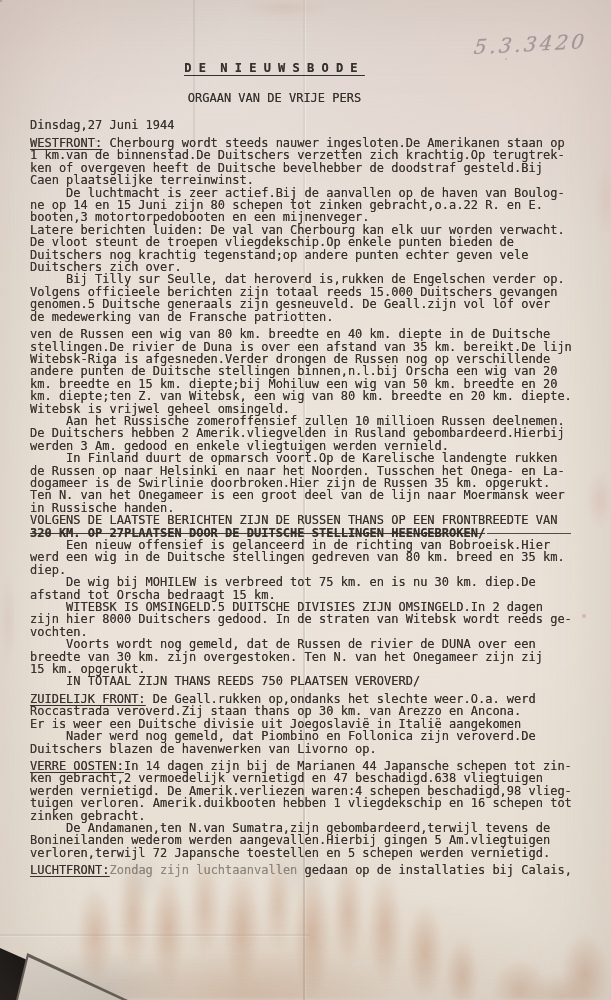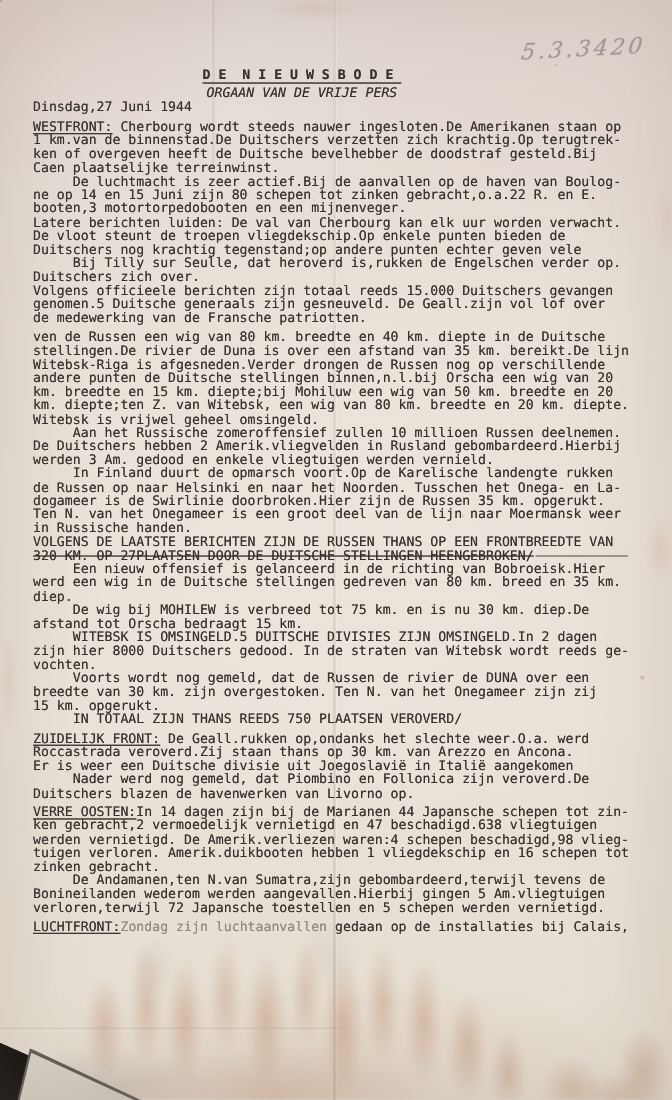--- a/index.html
+++ b/index.html
@@ -54,27 +54,27 @@
     clip-path:polygon(0 0,100% 100%,0 100%);}
   .corner-fold-edge{position:absolute;left:16px;bottom:0;width:112px;height:47px;background:#5f5952;
     clip-path:polygon(10% 0,100% 100%,0 100%);}
   .corner-fold{position:absolute;left:18px;bottom:0;width:104px;height:43px;
     background:linear-gradient(135deg,#ddd7ce,#cdc6bd);clip-path:polygon(10% 0,100% 100%,0 100%);}
 
   .content{position:absolute;inset:0;padding:60px 18px 0 30px;color:#35302b;
     font-size:12px;line-height:12.4px;text-shadow:0 0 .6px rgba(53,48,43,.65);}
   .m-title{display:block;width:fit-content;margin:0 auto;transform:translateX(-37px);
     font-weight:bold;line-height:17px;text-decoration:underline;text-underline-offset:2.5px;text-decoration-thickness:1px;white-space:pre;}
-  .m-sub{display:block;width:fit-content;margin:0 auto;transform:translateX(-37px);line-height:14px;white-space:pre;font-style:italic;}
+  .m-sub{display:block;width:fit-content;margin:14px auto;transform:translateX(-37px);line-height:14px;white-space:pre;}
   .m-date{display:block;line-height:13px;white-space:pre;}
   .section{margin-top:5px;}
   .tline{white-space:pre;}
   .hd{text-decoration:underline;text-underline-offset:2px;text-decoration-thickness:1px;text-align:right;}
   .faded{opacity:.5;filter:blur(.35px);}
-  .strike{text-decoration:line-through;text-decoration-thickness:1px;text-decoration-color:rgba(53,48,43,.85);}
+  .strike{text-decoration:line-through;text-decoration-thickness:1px;text-decoration-color:rgba(53,48,43,.85);font-weight:bold;}
   .tailrule{display:inline-block;width:84px;height:0;border-top:1.3px solid rgba(53,48,43,.85);vertical-align:3px;margin-left:2px;}
   .pencil{position:absolute;left:474px;top:32px;font-family:"DejaVu Serif","Liberation Serif",serif;
     font-style:italic;font-size:20px;letter-spacing:3px;color:#94898d;opacity:.8;
     transform:rotate(-3deg) skewX(-10deg);text-shadow:0 0 1px rgba(148,137,141,.5);}
 </style>
 </head>
 <body>
 
 <div id="photo">
   <div class="crease-v-top"></div>
@@ -94,22 +94,22 @@
           <div class="tline"><span class="hd">WESTFRONT:</span><span> Cherbourg wordt steeds nauwer ingesloten.De Amerikanen staan op</span></div>
           <div class="tline">1 km.van de binnenstad.De Duitschers verzetten zich krachtig.Op terugtrek-</div>
           <div class="tline">ken of overgeven heeft de Duitsche bevelhebber de doodstraf gesteld.Bij</div>
           <div class="tline">Caen plaatselijke terreinwinst.</div>
           <div class="tline">     De luchtmacht is zeer actief.Bij de aanvallen op de haven van Boulog-</div>
           <div class="tline">ne op 14 en 15 Juni zijn 80 schepen tot zinken gebracht,o.a.22 R. en E.</div>
           <div class="tline">booten,3 motortorpedobooten en een mijnenveger.</div>
           <div class="tline">Latere berichten luiden: De val van Cherbourg kan elk uur worden verwacht.</div>
           <div class="tline">De vloot steunt de troepen vliegdekschip.Op enkele punten bieden de</div>
           <div class="tline">Duitschers nog krachtig tegenstand;op andere punten echter geven vele</div>
+          <div class="tline">Duitschers zich over.</div>
           <div class="tline">     Bij Tilly sur Seulle, dat heroverd is,rukken de Engelschen verder op.</div>
-          <div class="tline">Duitschers zich over.</div>
           <div class="tline">Volgens officieele berichten zijn totaal reeds 15.000 Duitschers gevangen</div>
           <div class="tline">genomen.5 Duitsche generaals zijn gesneuveld. De Geall.zijn vol lof over</div>
           <div class="tline">de medewerking van de Fransche patriotten.</div>
         </div>
         <div class="section">
           <div class="tline">ven de Russen een wig van 80 km. breedte en 40 km. diepte in de Duitsche</div>
           <div class="tline">stellingen.De rivier de Duna is over een afstand van 35 km. bereikt.De lijn</div>
           <div class="tline">Witebsk-Riga is afgesneden.Verder drongen de Russen nog op verschillende</div>
           <div class="tline">andere punten de Duitsche stellingen binnen,n.l.bij Orscha een wig van 20</div>
           <div class="tline">km. breedte en 15 km. diepte;bij Mohiluw een wig van 50 km. breedte en 20</div>

